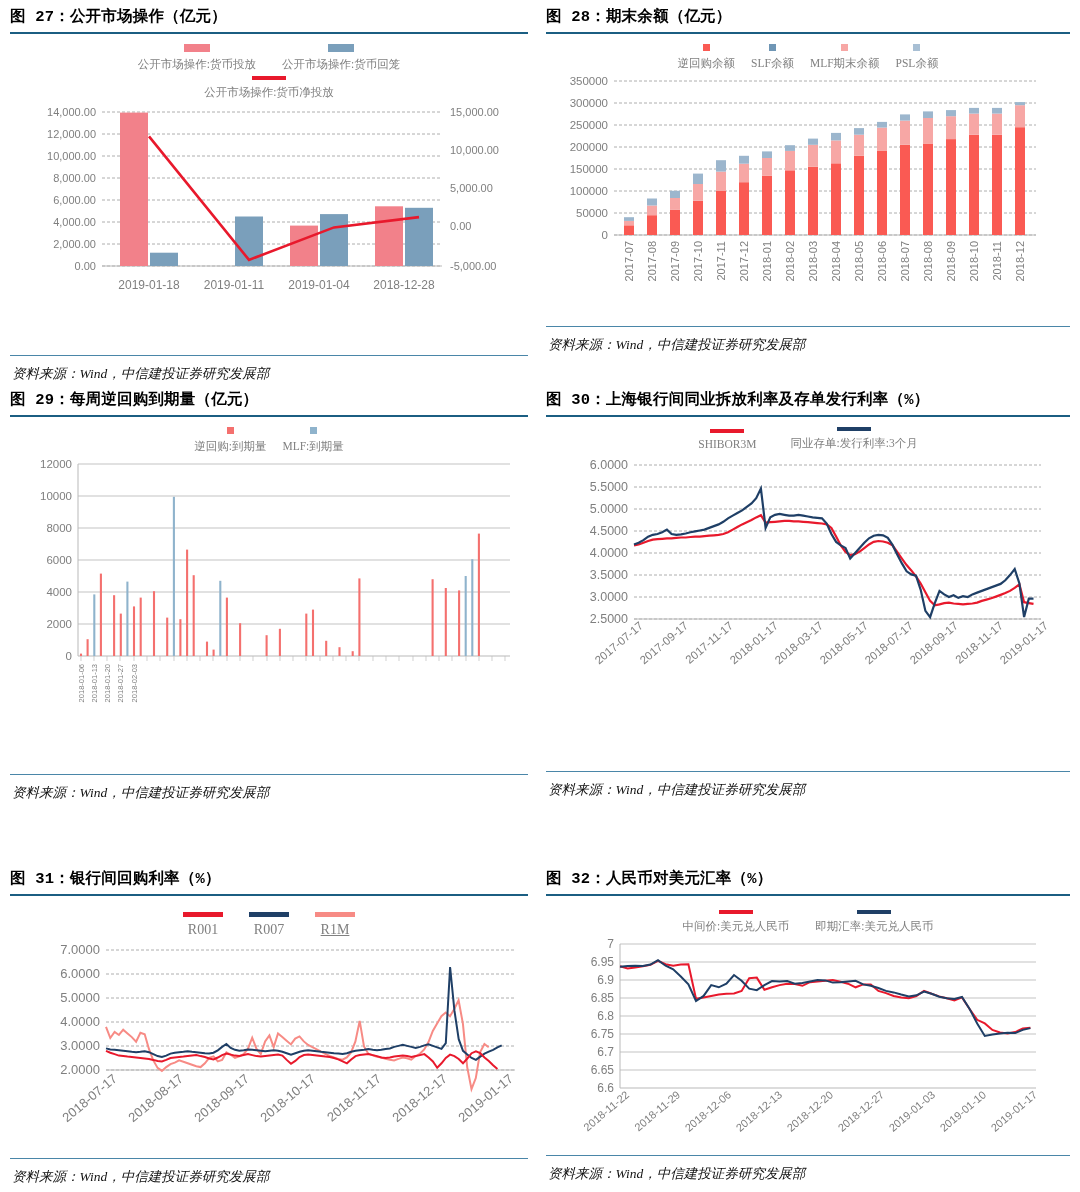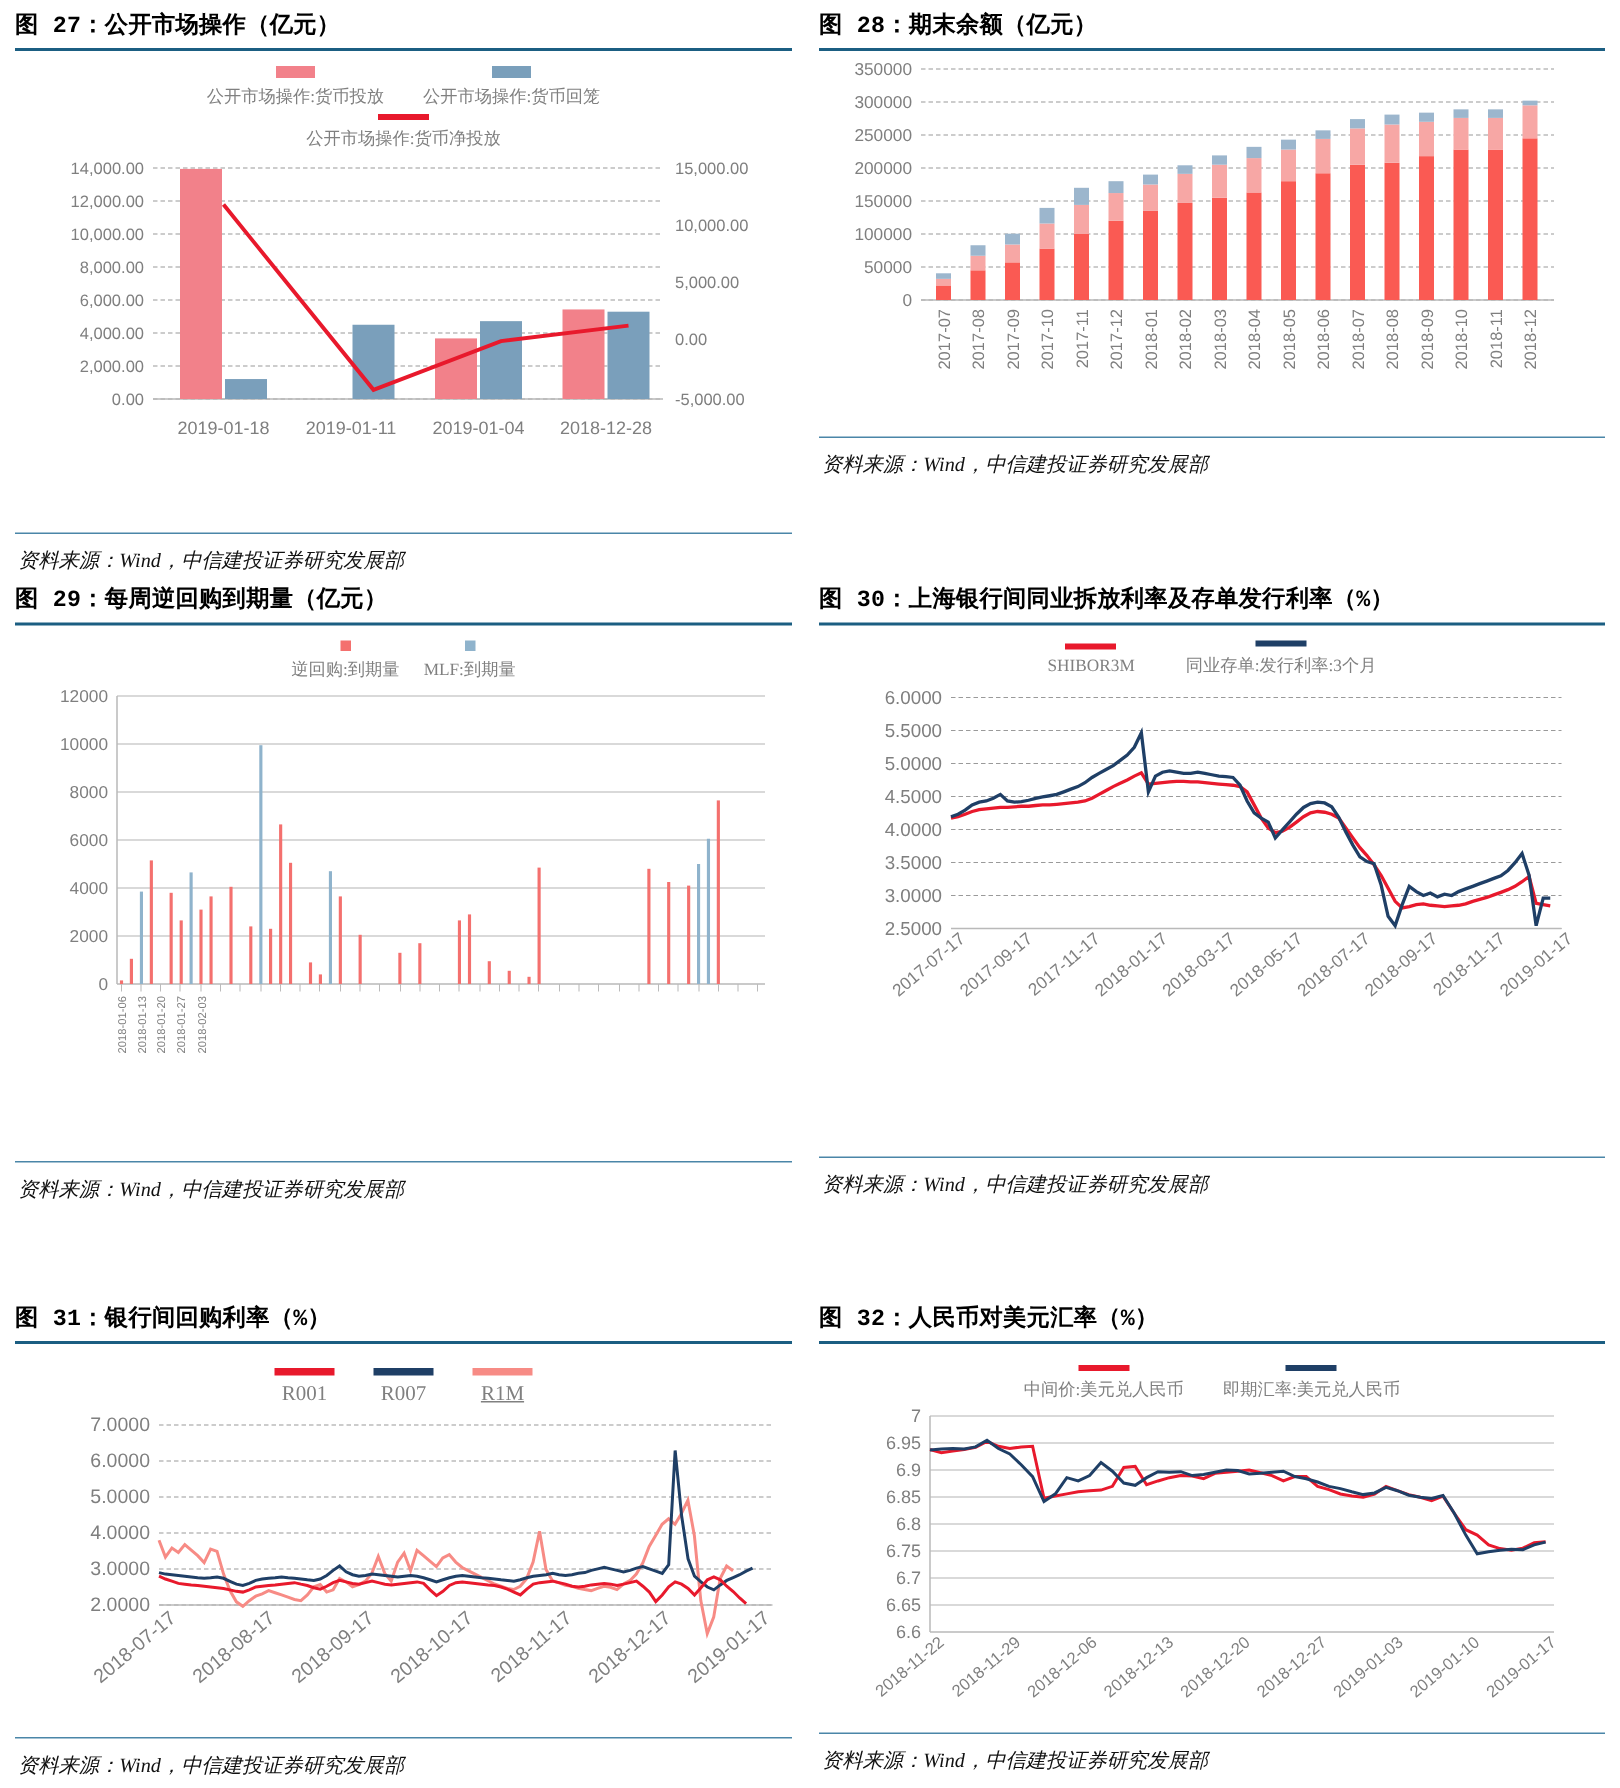--- a/index.html
+++ b/index.html
@@ -133,20 +133,38 @@
       </div>
 
       <div class="rule thin"></div>
       <div class="src">资料来源：Wind，中信建投证券研究发展部</div>
     </div>
 
     <div class="cell right">
       <div class="fig-title">图 28：期末余额（亿元）</div>
       <div class="rule"></div>
 
+      <div class="legend">
+        <span class="lg-item">
+          <span class="lg-swatch lg-sq" style="background:#fa5a53"></span>
+          <span>逆回购余额</span>
+        </span>
+        <span class="lg-item">
+          <span class="lg-swatch lg-sq" style="background:#6f96b5"></span>
+          <span>SLF余额</span>
+        </span>
+        <span class="lg-item">
+          <span class="lg-swatch lg-sq" style="background:#f7a7a5"></span>
+          <span>MLF期末余额</span>
+        </span>
+        <span class="lg-item">
+          <span class="lg-swatch lg-sq" style="background:#a8bfd4"></span>
+          <span>PSL余额</span>
+        </span>
+      </div>
 
       <div class="chart-box">
         <svg width="520" height="230" viewBox="0 0 520 230">
           <g>
             <line class="gridline" x1="68" y1="10" x2="490" y2="10"></line>
             <line class="gridline" x1="68" y1="32" x2="490" y2="32"></line>
             <line class="gridline" x1="68" y1="54" x2="490" y2="54"></line>
             <line class="gridline" x1="68" y1="76" x2="490" y2="76"></line>
             <line class="gridline" x1="68" y1="98" x2="490" y2="98"></line>
             <line class="gridline" x1="68" y1="120" x2="490" y2="120"></line>

